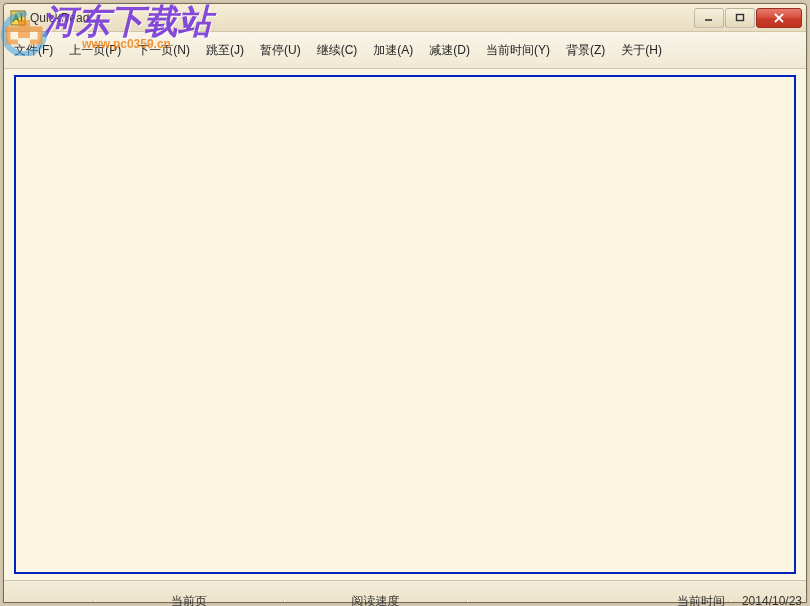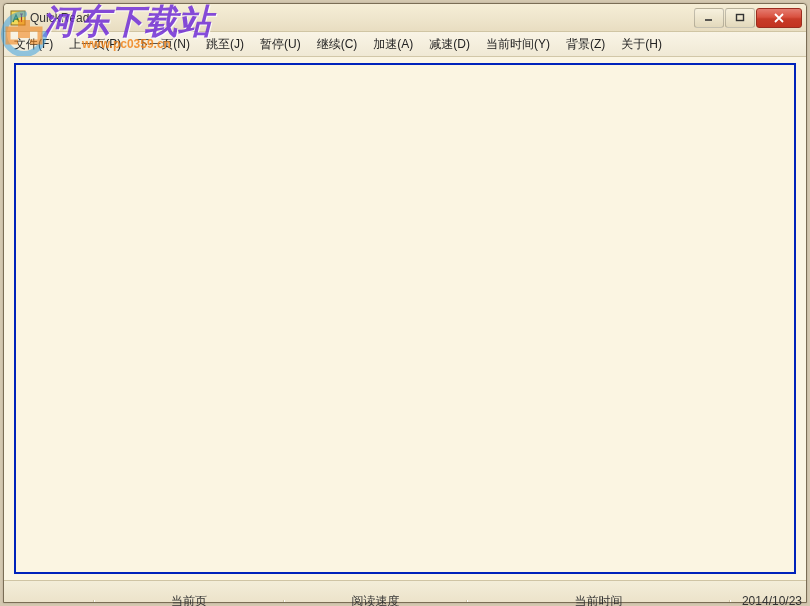--- a/index.html
+++ b/index.html
@@ -61,21 +61,21 @@
     color: #3a3a3a;
     background: linear-gradient(to bottom, #f7f1de, #e3d9bc);
   }
   .win-btn.close {
     width: 46px;
     background: linear-gradient(to bottom, #e57c70 0%, #d9513f 45%, #c83b28 55%, #c23320 100%);
     color: #fff;
     border-color: #9b2d1f;
   }
   .menubar {
-    height: 25px;
+    height: 37px;
     background: linear-gradient(to bottom, #f9f4e6 0%, #f0e9d5 100%);
     border-bottom: 1px solid #d2c7a8;
     display: flex;
     align-items: center;
     padding: 0 2px;
   }
   .menu-item {
     padding: 1px 8px;
     color: #222;
     white-space: nowrap;
@@ -194,21 +194,21 @@
   </div>
 
   <div class="statusbar">
     <div class="status-cell" style="width:90px;"></div>
     <div class="status-cell" style="width:190px;">
       <span>当前页</span>
     </div>
     <div class="status-cell" style="width:183px;">
       <span>阅读速度</span>
     </div>
-    <div class="status-cell" style="flex:1;">
+    <div class="status-cell" style="flex:1;justify-content:flex-end;">
       <span>当前时间</span>
     </div>
     <div class="status-cell" style="width:76px;justify-content:flex-end;">
       <span>2014/10/23</span>
     </div>
   </div>
 
 </div>
 
 <div class="watermark">

